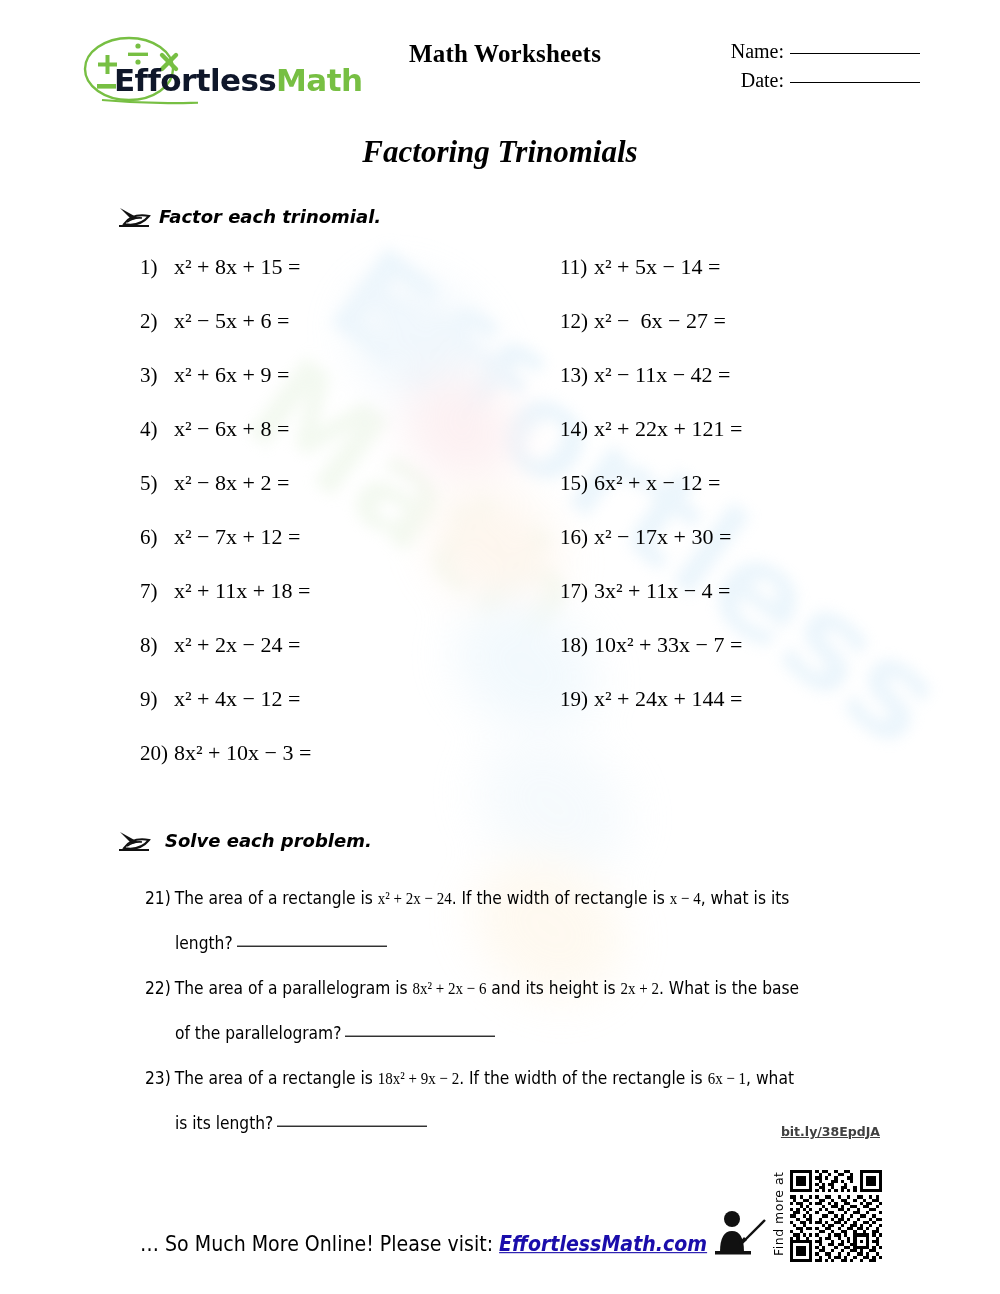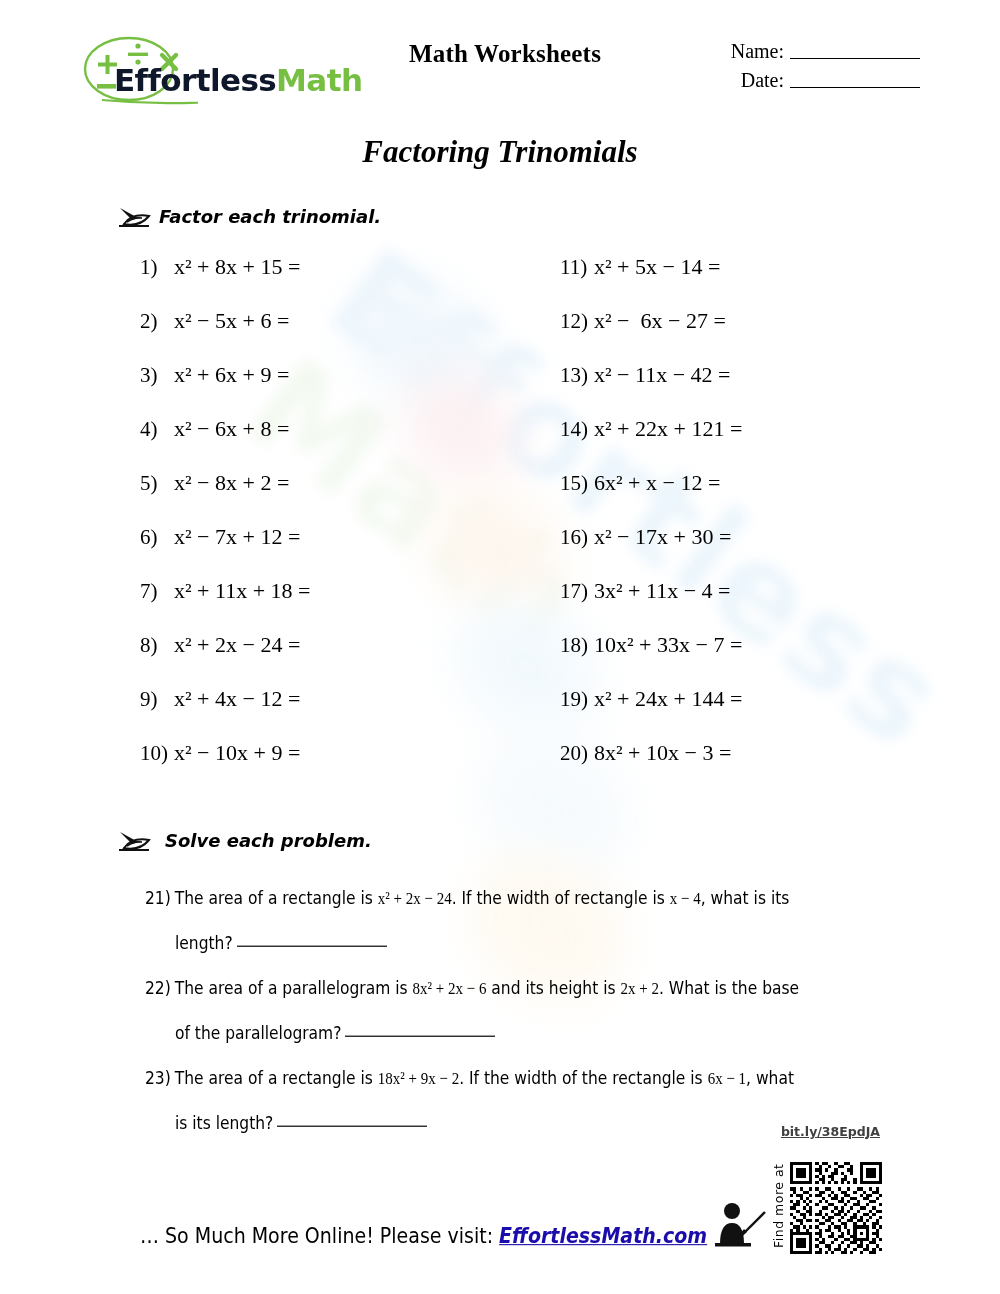--- a/index.html
+++ b/index.html
@@ -70,21 +70,21 @@
     font-size: 25px;
     letter-spacing: .2px;
   }
   #header-right {
     width: 250px; flex: 0 0 250px;
     padding-top: 6px;
     font-family: "Liberation Serif", serif;
     font-size: 20px;
   }
   .field-row {
-    display: flex; align-items: center;
+    display: flex; align-items: flex-start;
     justify-content: flex-end;
     margin-bottom: 6px;
     white-space: nowrap;
   }
   .field-label { font-weight: 400; }
   .field-rule {
     display: inline-block;
     width: 130px; margin-left: 6px;
     border-bottom: 1.6px solid #000;
     height: 14px;
@@ -177,21 +177,21 @@
     font-family: "DejaVu Sans", sans-serif;
     font-size: 12.5px;
     color: #404040;
     text-decoration: underline;
     font-weight: 600;
   }
 
   
   #footer {
     position: absolute;
-    left: 0; right: 0; bottom: 40px;
+    left: 0; right: 0; bottom: 32px;
     z-index: 3;
     display: flex;
     align-items: flex-end;
     padding: 0 118px 0 140px;
   }
   #footer-text {
     font-family: "DejaVu Sans", sans-serif;
     font-size: 19px;
     white-space: nowrap;
     transform: scaleY(1.1);
@@ -359,24 +359,20 @@
       <span class="num">18)</span>
       <span class="expr">10x² + 33x − 7 =</span>
     </div>
   <div class="prob">
       <span class="num">9)</span>
       <span class="expr">x² + 4x − 12 =</span>
     </div>
   <div class="prob">
       <span class="num">19)</span>
       <span class="expr">x² + 24x + 144 =</span>
-    </div>
-  <div class="prob">
-      <span class="num">10)</span>
-      <span class="expr">x² − 10x + 9 =</span>
     </div>
   <div class="prob">
       <span class="num">20)</span>
       <span class="expr">8x² + 10x − 3 =</span>
     </div>
 </div>
 
 <div class="section-head" style="margin-left:118px;">
   <svg class="quill" width="34" height="22" viewBox="0 0 34 22">
     <path d="M2 2 L20 12 L14 14 Z" fill="#111"></path>

